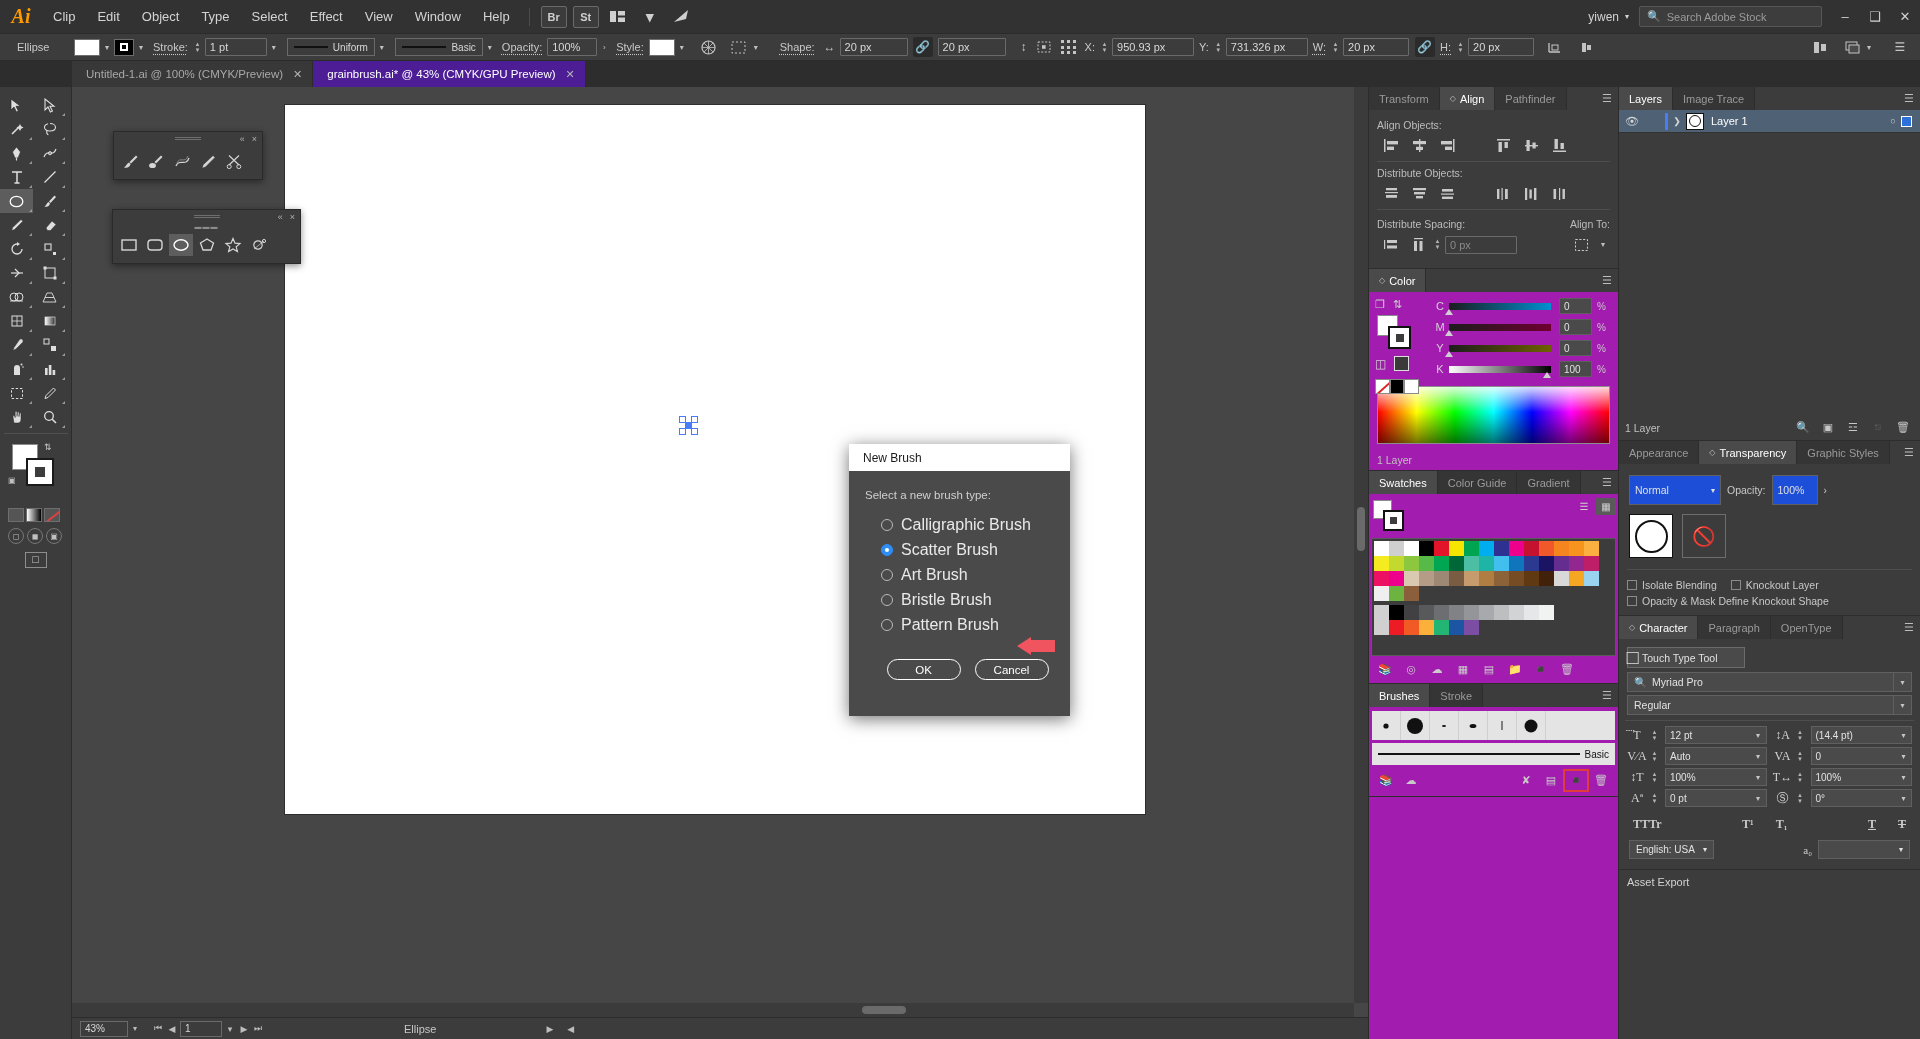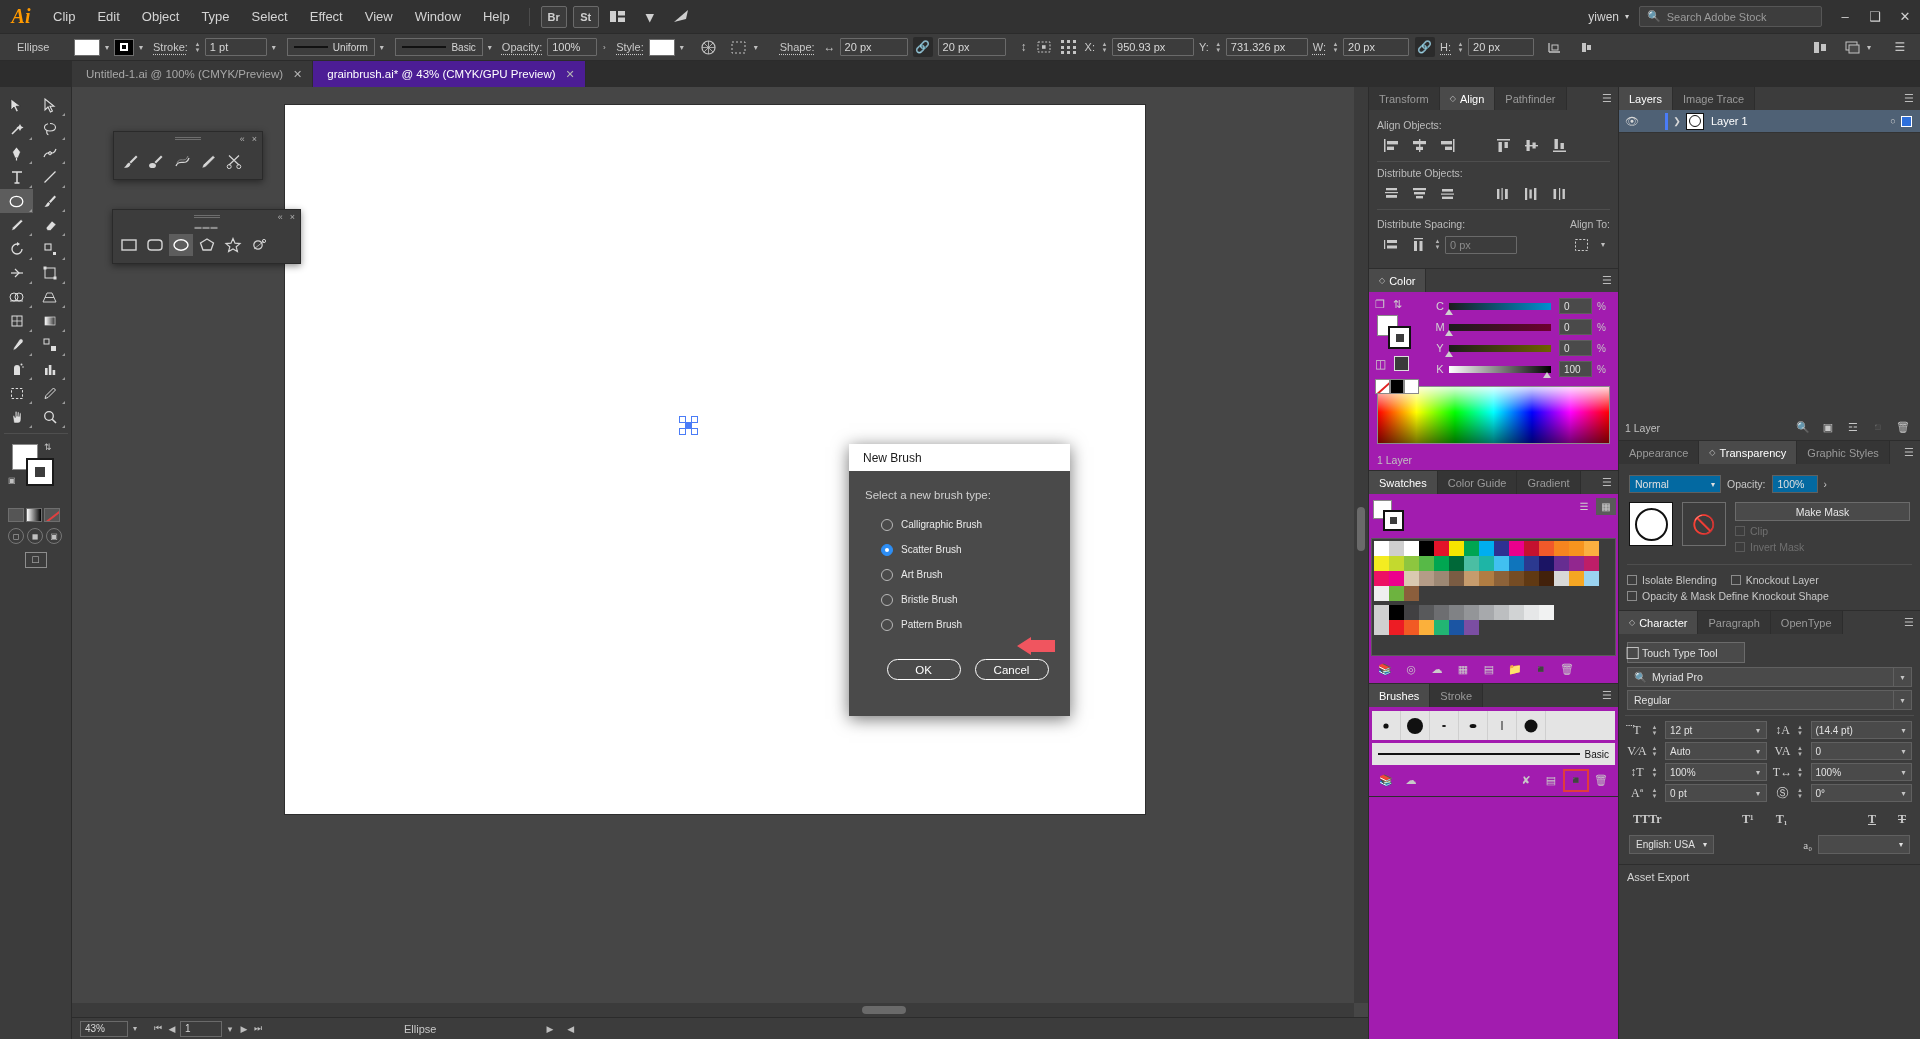--- a/index.html
+++ b/index.html
@@ -323,21 +323,21 @@
   .layer-row .thumb i { width:12px;height:12px;border:1.5px solid #111;border-radius:50%;display:block;}
   .layer-row .lname { font-size:11px; color:#fff; margin-left:7px; }
   .layer-row .dot { margin-left:auto; width:16px; text-align:center; font-size:9px;color:#d0d0d0;}
   .layer-row .sq { width:11px;height:11px;background:#2d6fdb;border:1px solid #fff; margin-right:8px;}
   .layers-foot { display:flex; align-items:center; gap:3px; padding:4px 6px; }
   .lf-b { width:22px;height:19px;display:flex;align-items:center;justify-content:center;color:#c8c8c8;font-size:11px;}
 
   
   .tr-row1 { display:flex; align-items:center; gap:6px; padding: 5px 2px; }
   .sel-box {
-    height: 18px; background: #0369a1; border:1px solid #606060; font-size:10.5px; color:#e0e0e0;
+    height: 30px; background: #1d4ed8; border:1px solid #606060; font-size:10.5px; color:#e0e0e0;
     display:flex; align-items:center; padding:0 5px; gap: 10px;
   }
   .tr-mid { display: flex; gap: 9px; padding: 4px 2px 6px; align-items: flex-start; }
   .tr-thumb { width:44px;height:44px;background:#fff;border:1px solid #111;display:flex;align-items:center;justify-content:center;}
   .tr-thumb i { width:33px;height:33px;border:2.5px solid #111;border-radius:50%; display:block;}
   .tr-mask { width:44px;height:44px;border:1px solid #6e6e6e;display:flex;align-items:center;justify-content:center;color:#8f8f8f;font-size:19px;}
   .mk-btn {
     height: 19px; background:#4a4a4a;border:1px solid #6b6b6b;font-size:10.5px;color:#e6e6e6;
     display:flex;align-items:center;justify-content:center;padding:0 12px;
   }
@@ -382,21 +382,21 @@
   .modal-body { padding: 18px 0 0 16px; }
   .modal-prompt { font-size: 11.5px; color: #d0d0d0; margin-bottom: 11px; }
   .radio-row { display: flex; align-items: center; gap: 8px; height: 25px; padding-left: 16px; }
   .radio {
     width: 12px; height: 12px; border-radius: 50%; border: 1.5px solid #b8b8b8;
     background: transparent; display: flex; align-items: center; justify-content: center;
     flex: none;
   }
   .radio.on { background: #2d8ef5; border-color: #2d8ef5; }
   .radio.on i { width: 4px; height: 4px; background: #ffffff; border-radius: 50%; display: block; }
-  .radio-label { font-size: 10px; color: #eaeaea; }
+  .radio-label { font-size: 16px; color: #eaeaea; }
   .arrow-hint { position: absolute; left: 150px; top: 100px; }
   .modal-foot { display: flex; gap: 14px; justify-content: center; margin-top: 22px; }
   .pill {
     height: 21px; min-width: 74px; border: 1.5px solid #ffffff; border-radius: 11px;
     display: flex; align-items: center; justify-content: center;
     font-size: 11.5px; color: #ffffff; background: transparent;
   }
 </style>
 </head>
 <body>
@@ -1364,33 +1364,20 @@
           <div class="sel-box" style="width:46px">
             <span>100%</span>
           </div>
           <span style="font-size:10px;color:#c8c8c8">›</span>
         </div>
         <div class="tr-mid">
           <div class="tr-thumb">
               <i></i>
             </div>
           <div class="tr-mask">🚫</div>
-          <div style="flex:1">
-            <div class="mk-btn">
-              <span>Make Mask</span>
-            </div>
-            <div class="ckrow dim">
-              <i class="ck"></i>
-              <span>Clip</span>
-            </div>
-            <div class="ckrow dim">
-              <i class="ck"></i>
-              <span>Invert Mask</span>
-            </div>
-          </div>
         </div>
         <div class="hr"></div>
         <div style="display:flex;gap:14px">
           <div class="ckrow">
             <i class="ck"></i>
             <span>Isolate Blending</span>
           </div>
           <div class="ckrow">
             <i class="ck"></i>
             <span>Knockout Layer</span>

